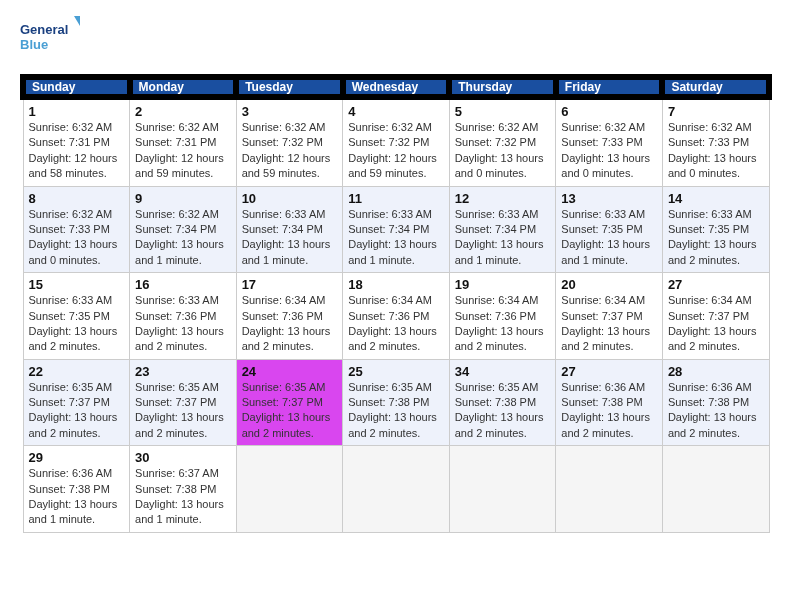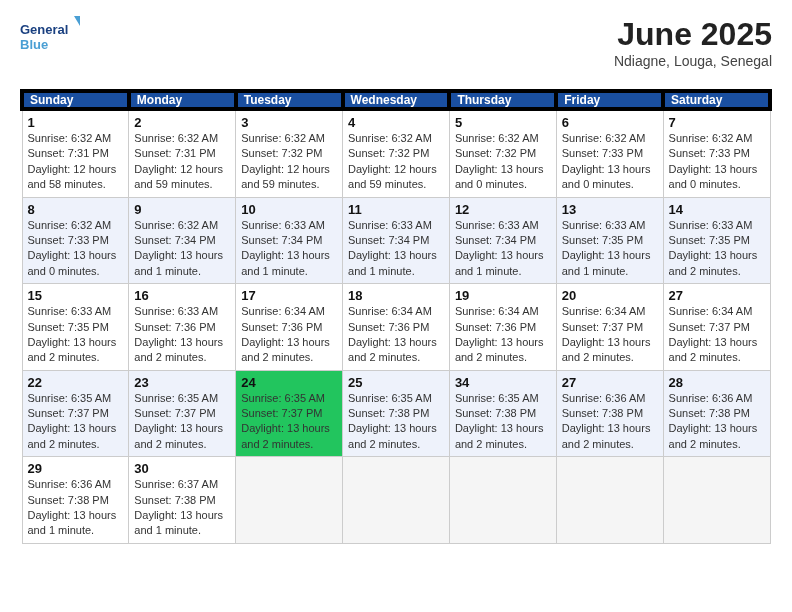--- a/index.html
+++ b/index.html
@@ -43,21 +43,21 @@
       width: 100%;
       border-collapse: collapse;
       table-layout: fixed;
     }
     .calendar th {
       background: #1a4fa0;
       color: #fff;
       font-size: 12px;
       font-weight: bold;
       padding: 0 6px;
-      border: 4px solid #000000;
+      border: 6px solid #000000;
       text-align: left;
     }
     .calendar td {
       border: 1px solid #ccc;
       vertical-align: top;
       padding: 4px 5px;
       font-size: 9.5px;
       color: #333;
       background: #fff;
       height: 80px;
@@ -92,24 +92,20 @@
 
 <div class="page">
   <div class="header-row">
     <div class="logo">
   <svg width="60" height="38" viewBox="0 0 60 38">
     <text x="0" y="18" font-size="13" font-weight="bold" fill="#1a4080" font-family="Arial">General</text>
     <text x="0" y="33" font-size="13" font-weight="bold" fill="#4a9fd4" font-family="Arial">Blue</text>
     <polygon points="54,0 60,0 60,10" fill="#4a9fd4"></polygon>
   </svg>
 </div>
-    <div class="title-block">
-      <div class="month-title">June 2025</div>
-      <div class="location">Ndiagne, Louga, Senegal</div>
-    </div>
   </div>
 
   <table class="calendar">
     <thead>
       <tr>
         <th>Sunday</th>
         <th>Monday</th>
         <th>Tuesday</th>
         <th>Wednesday</th>
         <th>Thursday</th>
@@ -210,21 +206,21 @@
         </tr>
         <tr>
           <td style="background: rgb(238, 242, 251);">
         <span class="day-num">22</span>
         <div class="day-info">Sunrise: 6:35 AM<br>Sunset: 7:37 PM<br>Daylight: 13 hours and 2 minutes.</div>
       </td>
           <td style="background: rgb(238, 242, 251);">
         <span class="day-num">23</span>
         <div class="day-info">Sunrise: 6:35 AM<br>Sunset: 7:37 PM<br>Daylight: 13 hours and 2 minutes.</div>
       </td>
-          <td style="background: #22c55e;">
+          <td style="background: #d946ef;">
         <span class="day-num">24</span>
         <div class="day-info">Sunrise: 6:35 AM<br>Sunset: 7:37 PM<br>Daylight: 13 hours and 2 minutes.</div>
       </td>
           <td style="background: rgb(238, 242, 251);">
         <span class="day-num">25</span>
         <div class="day-info">Sunrise: 6:35 AM<br>Sunset: 7:38 PM<br>Daylight: 13 hours and 2 minutes.</div>
       </td>
           <td style="background: rgb(238, 242, 251);">
         <span class="day-num">34</span>
         <div class="day-info">Sunrise: 6:35 AM<br>Sunset: 7:38 PM<br>Daylight: 13 hours and 2 minutes.</div>

